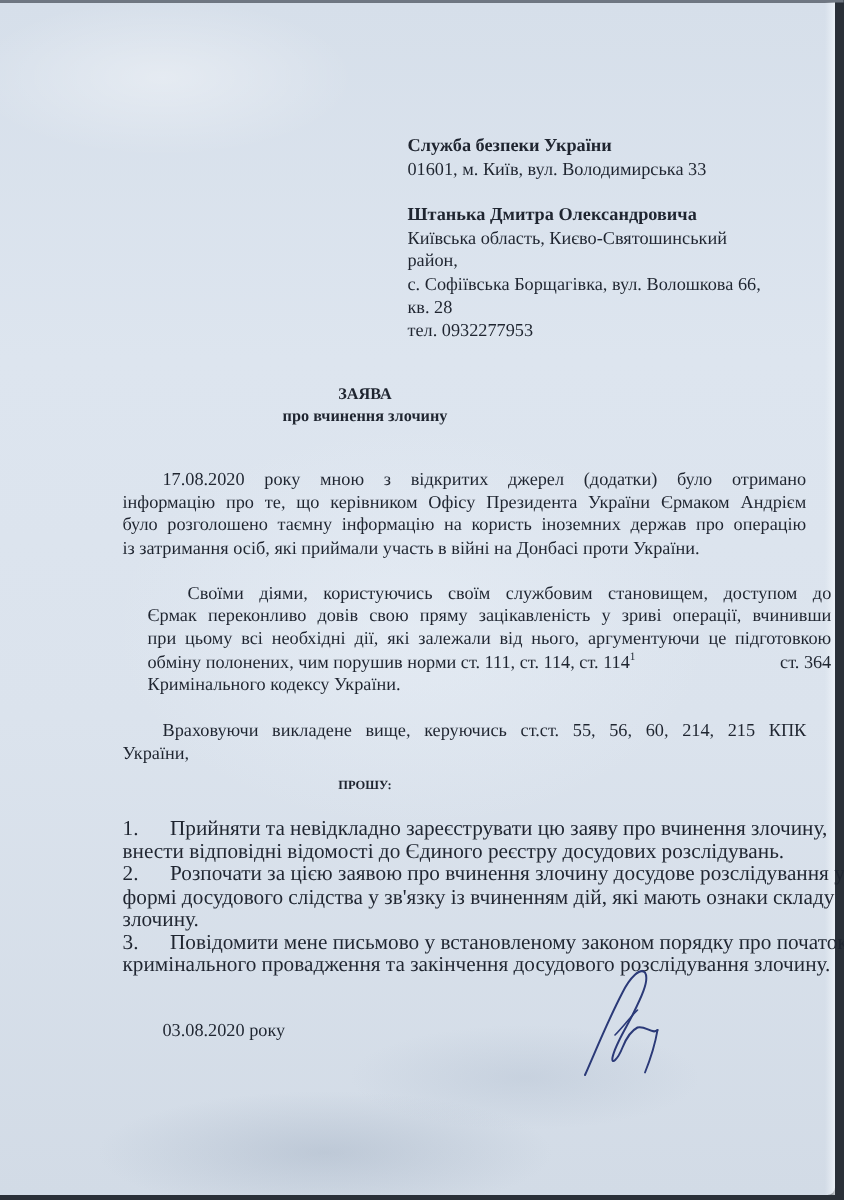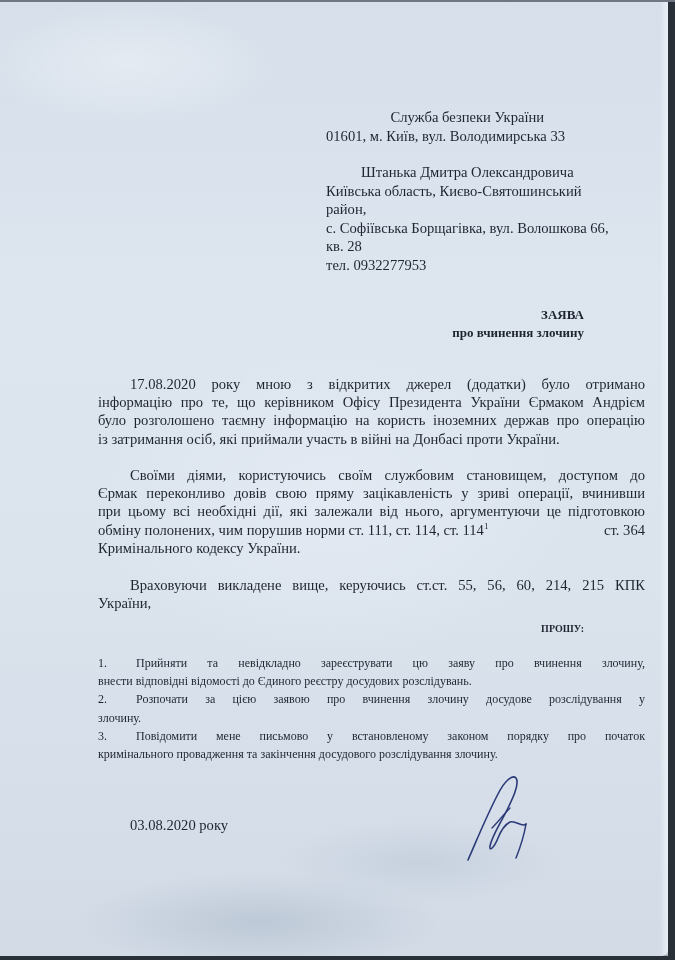--- a/index.html
+++ b/index.html
@@ -36,35 +36,35 @@
       width: 8px;
       height: 100%;
       background: linear-gradient(90deg, rgba(255,255,255,0.0), rgba(240,245,250,0.8));
     }
     .topline {
       position: absolute;
       left: 0; top: 0;
       width: 675px; height: 2px;
       background: #6f7782;
     }
-    .bold { font-weight: normal; text-align: center; }
+    .bold { font-weight: bold; }
     .addressee {
       position: absolute;
       left: 326px;
       top: 108px;
       font-size: 14.6px;
       line-height: 18.5px;
     }
     .addressee div { white-space: nowrap; }
     .addressee .gap { height: 18px; }
     .title {
       position: absolute;
       left: 0;
       width: 584px;
-      text-align: right;
+      text-align: center;
       font-weight: bold;
       font-size: 13px;
       line-height: 18px;
     }
     .para {
       position: absolute;
       left: 98px;
       width: 547px;
       font-size: 14.6px;
       line-height: 18.2px;
@@ -79,21 +79,21 @@
     }
     .para .line.last {
       text-align-last: left;
     }
     .indent { padding-left: 32px; }
     .req-list {
       position: absolute;
       left: 98px;
       top: 654px;
       width: 547px;
-      font-size: 12px;
+      font-size: 17px;
       line-height: 18.2px;
     }
     .req-list .line {
       display: block;
       white-space: nowrap;
       text-align: justify;
       text-align-last: justify;
     }
     .req-list .line.last { text-align-last: left; }
     .num {
@@ -139,21 +139,21 @@
 <div class="title" style="top:306px;">ЗАЯВА</div>
 <div class="title" style="top:324px;">про вчинення злочину</div>
 
 <div class="para" style="top:375px;">
   <span class="line indent">17.08.2020 року мною з відкритих джерел (додатки) було отримано</span>
   <span class="line">інформацію про те, що керівником Офісу Президента України Єрмаком Андрієм</span>
   <span class="line">було розголошено таємну інформацію на користь іноземних держав про операцію</span>
   <span class="line last">із затримання осіб, які приймали участь в війні на Донбасі проти України.</span>
 </div>
 
-<div class="para" style="top:466px;">
+<div class="para" style="top:466px;margin-left:20px;">
   <span class="line indent">Своїми діями, користуючись своїм службовим становищем, доступом до</span>
   <span class="line">Єрмак переконливо довів свою пряму зацікавленість у зриві операції, вчинивши</span>
   <span class="line">при цьому всі необхідні дії, які залежали від нього, аргументуючи це підготовкою</span>
   <span class="line last" style="position:relative;">
     <span>обміну полонених, чим порушив норми ст. 111, ст. 114, ст. 114</span><sup>1</sup>
     <span style="position:absolute; right:0; top:0;">ст. 364</span>
   </span>
   <span class="line last">Кримінального кодексу України.</span>
 </div>
 
@@ -162,20 +162,21 @@
   <span class="line last">України,</span>
 </div>
 
 <div class="title" style="top:620px; font-size:10px;">ПРОШУ:</div>
 
 <div class="req-list">
   <span class="line"><span class="num">1.</span><span>Прийняти та невідкладно зареєструвати цю заяву про вчинення злочину,</span></span>
   <span class="line last">внести відповідні відомості до Єдиного реєстру досудових розслідувань.</span>
 
   <span class="line"><span class="num">2.</span><span>Розпочати за цією заявою про вчинення злочину досудове розслідування у</span></span>
+  <span class="line">формі досудового слідства у зв'язку із вчиненням дій, які мають ознаки складу</span>
   <span class="line last">злочину.</span>
 
   <span class="line"><span class="num">3.</span><span>Повідомити мене письмово у встановленому законом порядку про початок</span></span>
   <span class="line last">кримінального провадження та закінчення досудового розслідування  злочину.</span>
 </div>
 
 <div class="date">03.08.2020 року</div>
 
 <svg class="signature" viewBox="0 0 80 95">
   <path d="M6 88 C 14 70, 24 45, 36 22 C 42 10, 50 2, 54 6 C 58 12, 50 28, 44 40 C 38 52, 30 64, 28 74 C 27 80, 32 76, 36 66 C 40 56, 44 52, 48 50 C 54 48, 60 56, 64 52" fill="none" stroke="#2b3a78" stroke-width="1.6" stroke-linecap="round" stroke-linejoin="round"></path>

